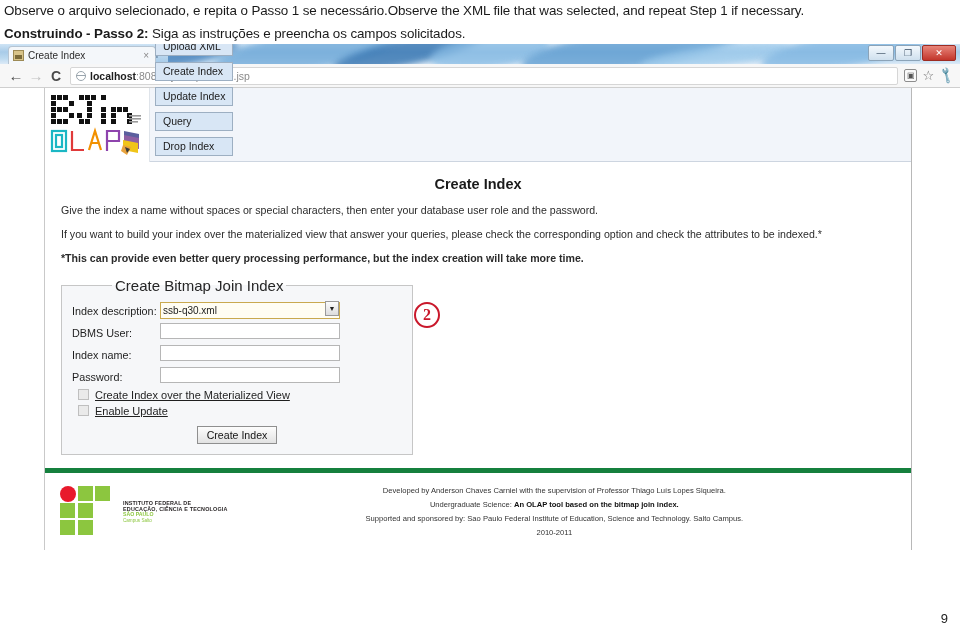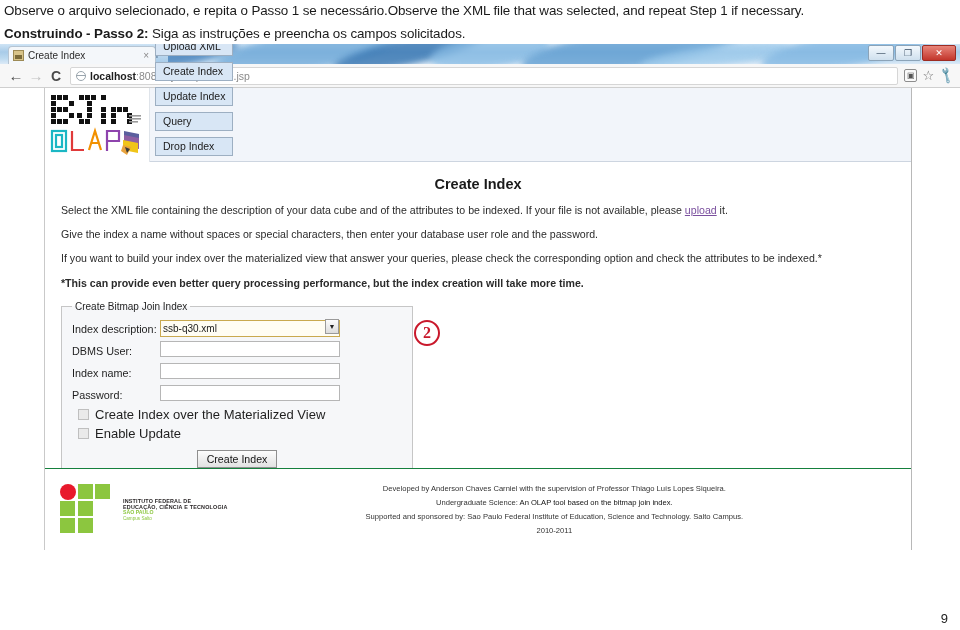--- a/index.html
+++ b/index.html
@@ -127,69 +127,69 @@
   .page-title { text-align:center; font-size:14.5px; font-weight:bold; color:#1a1a1a; margin: 4px 0 12px 0; }
   .para { font-size:10.6px; color:#2b2b2b; margin:0 0 11px 0; line-height:1.25; }
   .para.bold { font-weight:bold; }
   .link { color:#7a4f9e; text-decoration:underline; }
 
   fieldset.card {
     margin:6px 0 0 0; padding:6px 10px 10px 10px;
     border:1px solid #c6c6c6; background:#f6f7f9;
     width:352px; position:relative;
   }
-  fieldset.card legend { font-size:10px; color:#262626; padding:0 3px; }
+  fieldset.card legend { font-size:15px; color:#262626; padding:0 3px;margin-left:40px; }
   .frow { display:flex; align-items:flex-end; margin-bottom:6px; }
   .flabel { width:88px; font-size:10.8px; color:#1f1f1f; }
   select.fselect {
     width:180px; height:17px; font-size:10px; font-family:"Liberation Sans", sans-serif;
     border:1px solid #c9a94f; background:#fffdf3; color:#1a1a1a;
     padding:0 2px; -webkit-appearance:none; appearance:none;
   }
   .select-wrap { position:relative; width:180px; height:17px; }
   .select-arrow {
     position:absolute; right:1px; top:1px; width:14px; height:15px;
     background: linear-gradient(180deg,#fcfcfc,#dcdcdc); border:1px solid #9a9a9a;
     display:flex; align-items:center; justify-content:center;
     font-size:7px; color:#222; pointer-events:none;
   }
   input.ftext {
     width:180px; height:16px; border:1px solid #b6b6b6; background:#fff;
     font-size:10px; font-family:"Liberation Sans", sans-serif; padding:0 3px;
   }
   .crow { display:flex; align-items:center; gap:6px; margin-bottom:4px; padding-left:6px;}
   .cbox { width:11px; height:11px; border:1px solid #bfbfbf; background:#eaeaea; flex:none;}
-  .clabel { font-size:13px; color:#1f1f1f; }
+  .clabel { font-size:11px; color:#1f1f1f;text-decoration:underline; }
   .btn-wrap { text-align:center; margin-top:8px; }
   .btn {
     background: linear-gradient(180deg,#fdfdfd,#e2e2e2);
     border:1px solid #8f8f8f; font-size:10.6px; color:#151515;
     padding:2px 9px; font-family:"Liberation Sans", sans-serif;
   }
   .annot {
     position:absolute; left:352px; top:8px;
     width:26px; height:26px; border:2.2px solid #c9182b; border-radius:50%;
     color:#c9182b; font-size:16px; font-weight:bold;
     display:flex; align-items:center; justify-content:center;
     font-family:"Liberation Serif", serif;
   }
 
   .site-footer {
     position:absolute; left:0; bottom:0; width:866px; height:82px;
-    border-top:1px solid #15803d; background:#fff;
+    border-top:5px solid #15803d; background:#fff;
     display:flex; align-items:center;
   }
   .ifsp { margin-left:14px; display:flex; align-items:center; gap:6px; }
   .ifsp-text { line-height:1.15; }
   .ifsp-t1 { font-size:5.4px; font-weight:bold; color:#231f20; letter-spacing:.2px;}
   .ifsp-t2 { font-size:5.2px; font-weight:bold; color:#8cc63f; }
   .ifsp-t3 { font-size:4.6px; color:#8cc63f; }
   .footer-text { flex:1; text-align:center; padding-right:30px; }
   .ft { font-size:7.6px; color:#333; margin:5px 0; }
-  .ft b { font-weight:normal; color:#111; }
+  .ft b { font-weight:bold; color:#111; }
 
   .slide-num {
     position:absolute; right:12px; bottom:4px;
     font-size:13px; color:#222;
   }
 </style>
 </head>
 <body>
 
 <div id="page">
@@ -315,21 +315,20 @@
             <div class="navitem">Create Index</div>
             <div class="navitem">Update Index</div>
             <div class="navitem">Query</div>
             <div class="navitem">Drop Index</div>
           </div>
         </div>
 
         <div class="content">
           <div class="page-title">Create Index</div>
 
-          <p class="para"><span>Select the XML file containing the description of your data cube and of the attributes to be indexed. If your file is not available, please </span><a class="link" href="#">upload</a><span> it.</span></p>
 
           <p class="para">Give the index a name without spaces or special characters, then enter your database user role and the password.</p>
 
           <p class="para">If you want to build your index over the materialized view that answer your queries, please check the corresponding option and check the attributes to be indexed.*</p>
 
           <p class="para bold">*This can provide even better query processing performance, but the index creation will take more time.</p>
 
           <fieldset class="card">
             <legend>Create Bitmap Join Index</legend>
 

